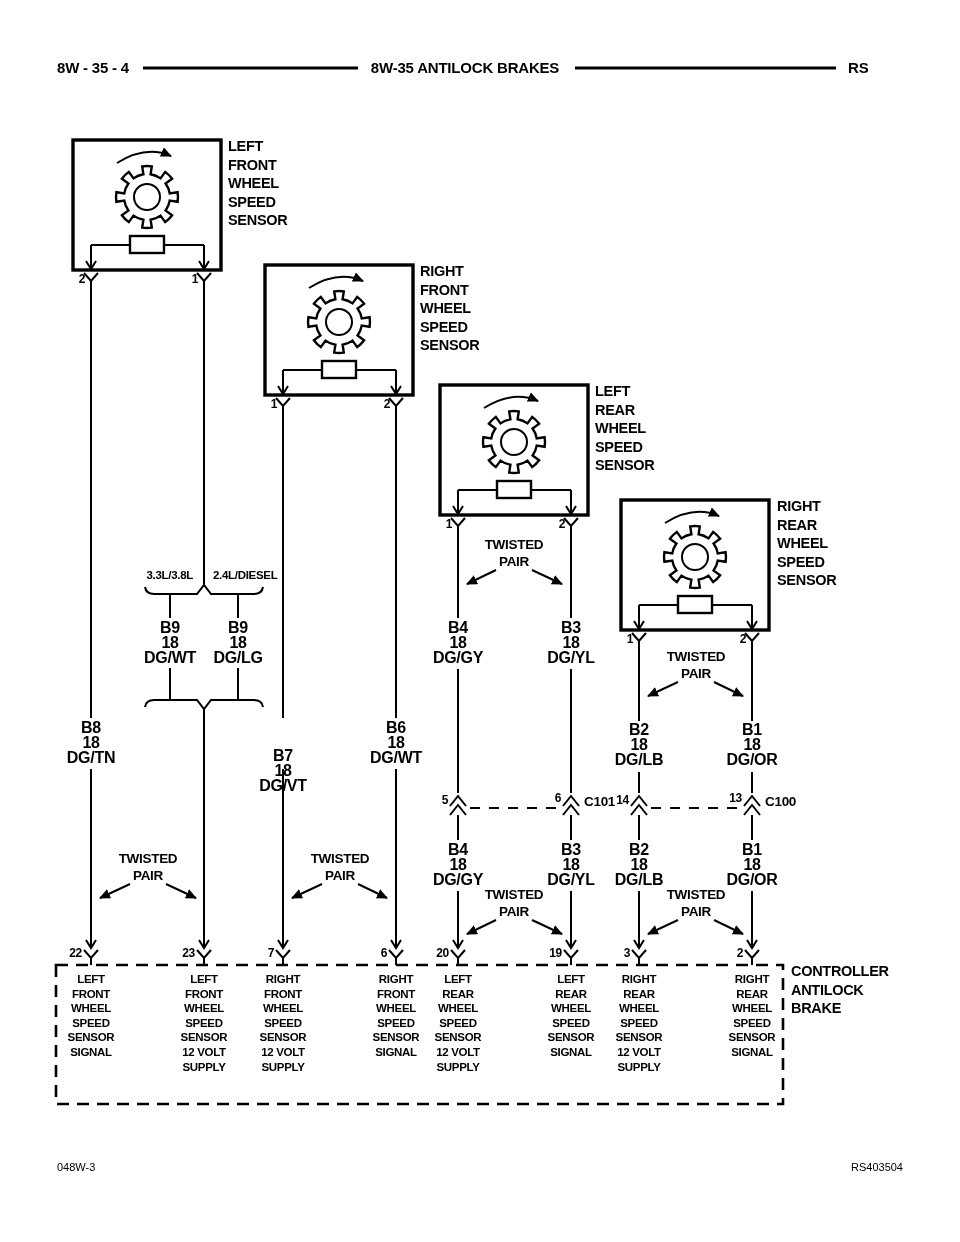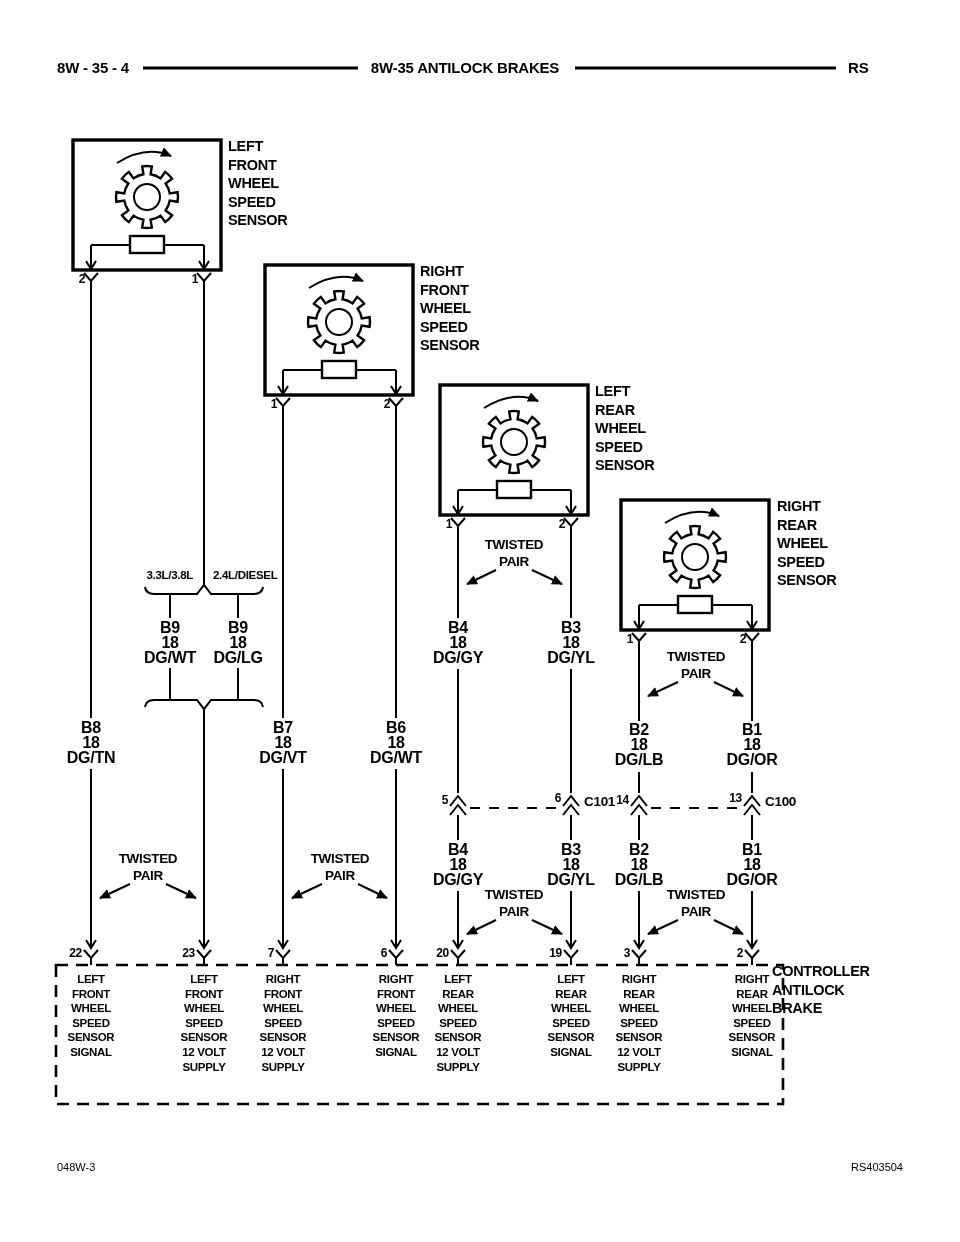--- a/index.html
+++ b/index.html
@@ -172,21 +172,21 @@
 
 <div class="t wire-label" style="left:170px;top:620px">B9
 18
 DG/WT</div>
 <div class="t wire-label" style="left:238px;top:620px">B9
 18
 DG/LG</div>
 <div class="t wire-label" style="left:91px;top:720px">B8
 18
 DG/TN</div>
-<div class="t wire-label" style="left:283px;top:720px">B7
+<div class="t wire-label" style="left:283px;top:748px">B7
 18
 DG/VT</div>
 <div class="t wire-label" style="left:396px;top:720px">B6
 18
 DG/WT</div>
 <div class="t wire-label" style="left:458px;top:620px">B4
 18
 DG/GY</div>
 <div class="t wire-label" style="left:571px;top:620px">B3
 18
@@ -285,20 +285,20 @@
 SENSOR
 12 VOLT
 SUPPLY</div>
 <div class="t cpin" style="left:752px;top:972px">RIGHT
 REAR
 WHEEL
 SPEED
 SENSOR
 SIGNAL</div>
 
-<div class="t ctrl-label" style="left:772px;top:962px">CONTROLLER
+<div class="t ctrl-label" style="left:791px;top:962px">CONTROLLER
 ANTILOCK
 BRAKE</div>
 
 <div class="t foot" style="left:57px;top:1161px">048W-3</div>
 <div class="t foot rgt" style="left:903px;top:1161px">RS403504</div>
 
 </div>
 
 </body></html>

